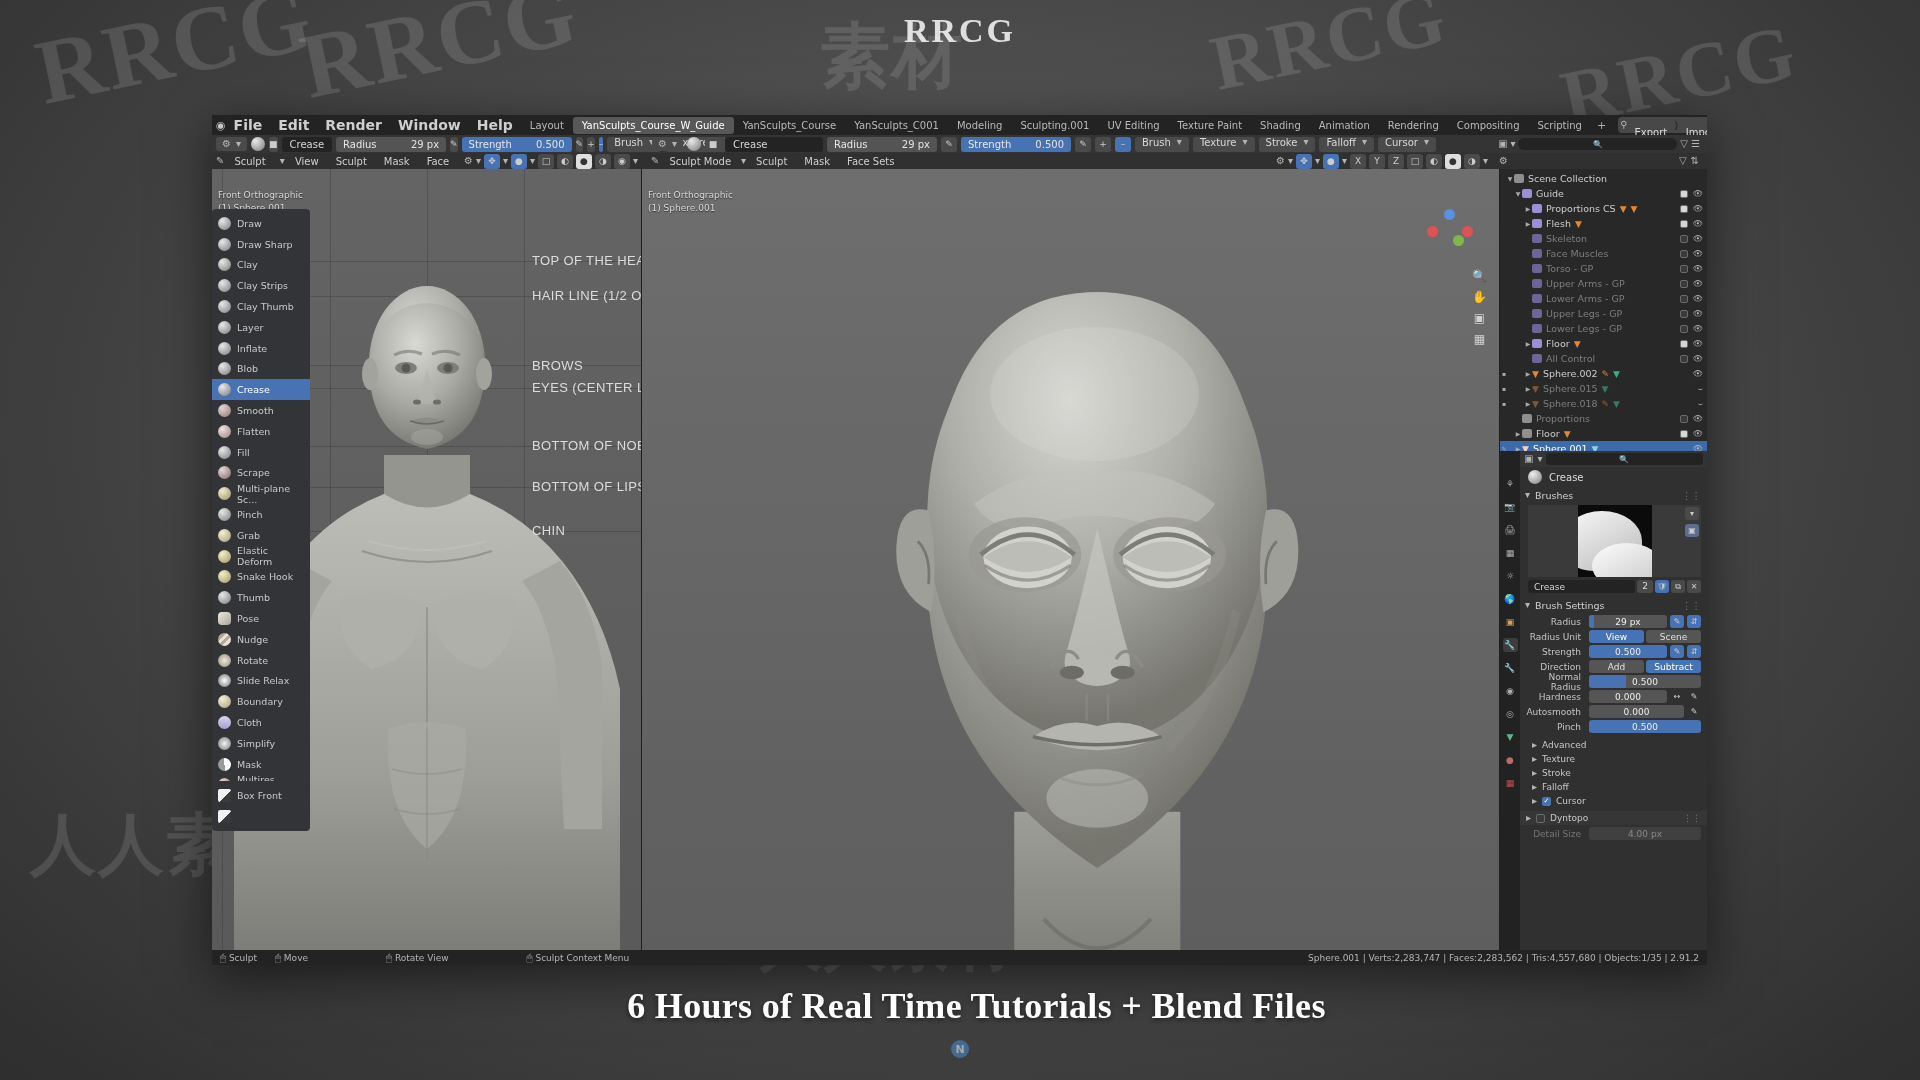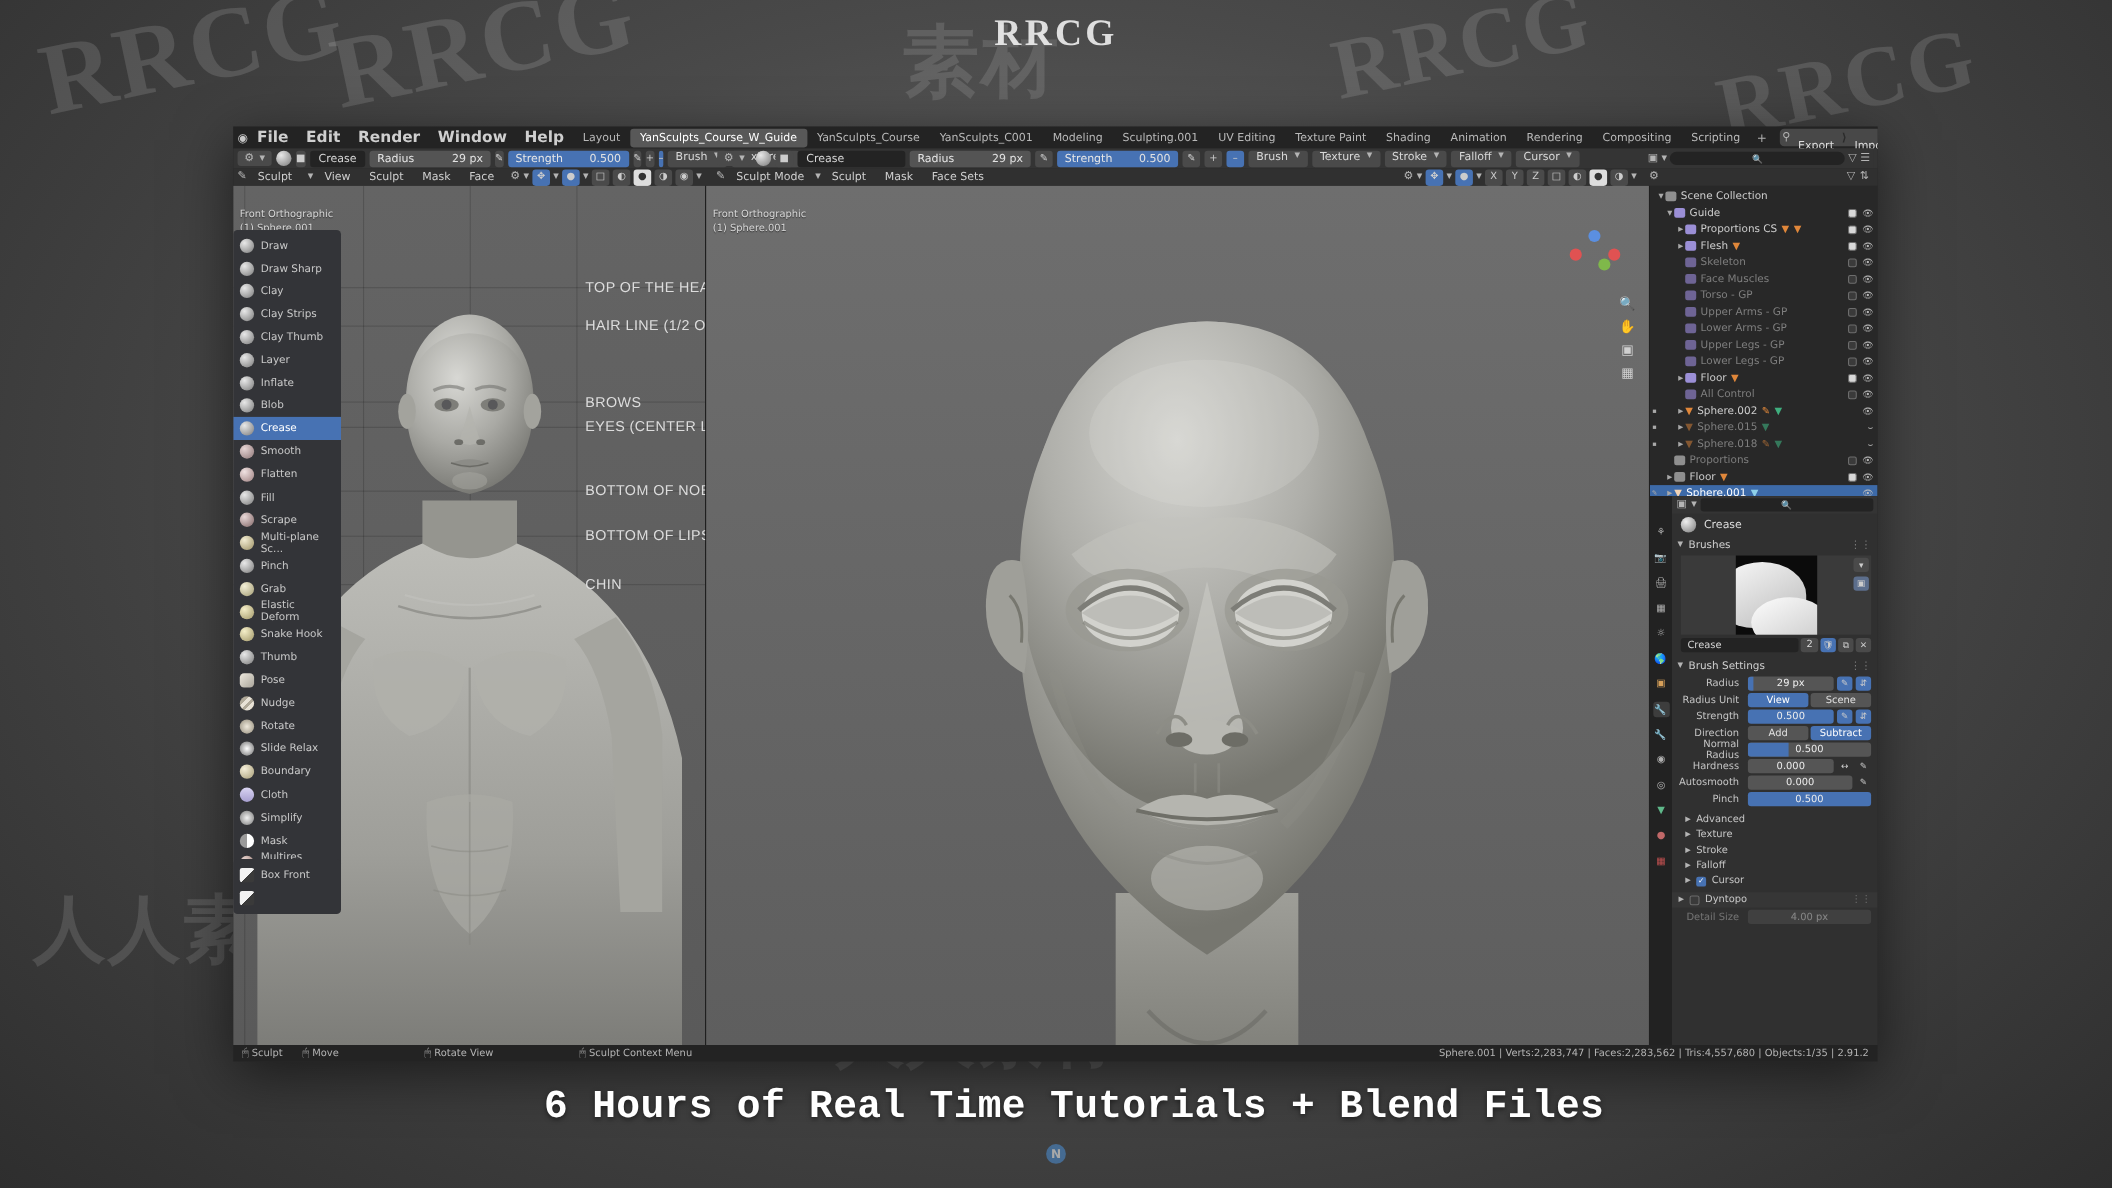--- a/index.html
+++ b/index.html
@@ -136,21 +136,21 @@
   .subrow { display:flex; align-items:center; gap:5px; font-size:9px; color:#c6c6c6; height:14px; padding-left:12px;}
   .tick { width:9px;height:9px;border-radius:2px;background:#4772b3;color:#fff;font-size:7px;display:flex;align-items:center;justify-content:center;}
   .tick.off { background:#3a3a3a; border:1px solid #6a6a6a;}
 
   
   #statusbar { height:15px; background:#232323; display:flex; align-items:center; padding:0 8px; font-size:9px; color:#b4b4b4; gap:18px; flex:none;}
   #statusbar .right { margin-left:auto; }
 
   
   #caption { position:absolute; left:0; right:0; top:985px; text-align:center;
-             font-family:Liberation Mono, monospace; font-weight:bold; font-size:36px;
+             font-family:Liberation Serif, serif; font-weight:bold; font-size:36px;
              color:#ffffff; letter-spacing:.3px; text-shadow:0 2px 5px rgba(0,0,0,.5);padding-left:33px;}
   #nlogo { position:absolute; left:50%; transform:translateX(-50%); top:1040px; display:flex; align-items:center; gap:5px; opacity:.55;}
   #nlogo .c { width:18px;height:18px;border-radius:50%;background:#4b8fd6;color:#fff;font-size:11px;font-weight:bold;display:flex;align-items:center;justify-content:center;}
 </style>
 </head>
 <body>
 
 <div class="wm wm-big" style="left:50%;top:12px;transform:translateX(-50%);">RRCG</div>
 <div class="wm" style="left:35px;top:-8px;font-size:92px;transform:rotate(-12deg);">RRCG</div>
 <div class="wm" style="left:300px;top:-14px;font-size:92px;transform:rotate(-12deg);">RRCG</div>

